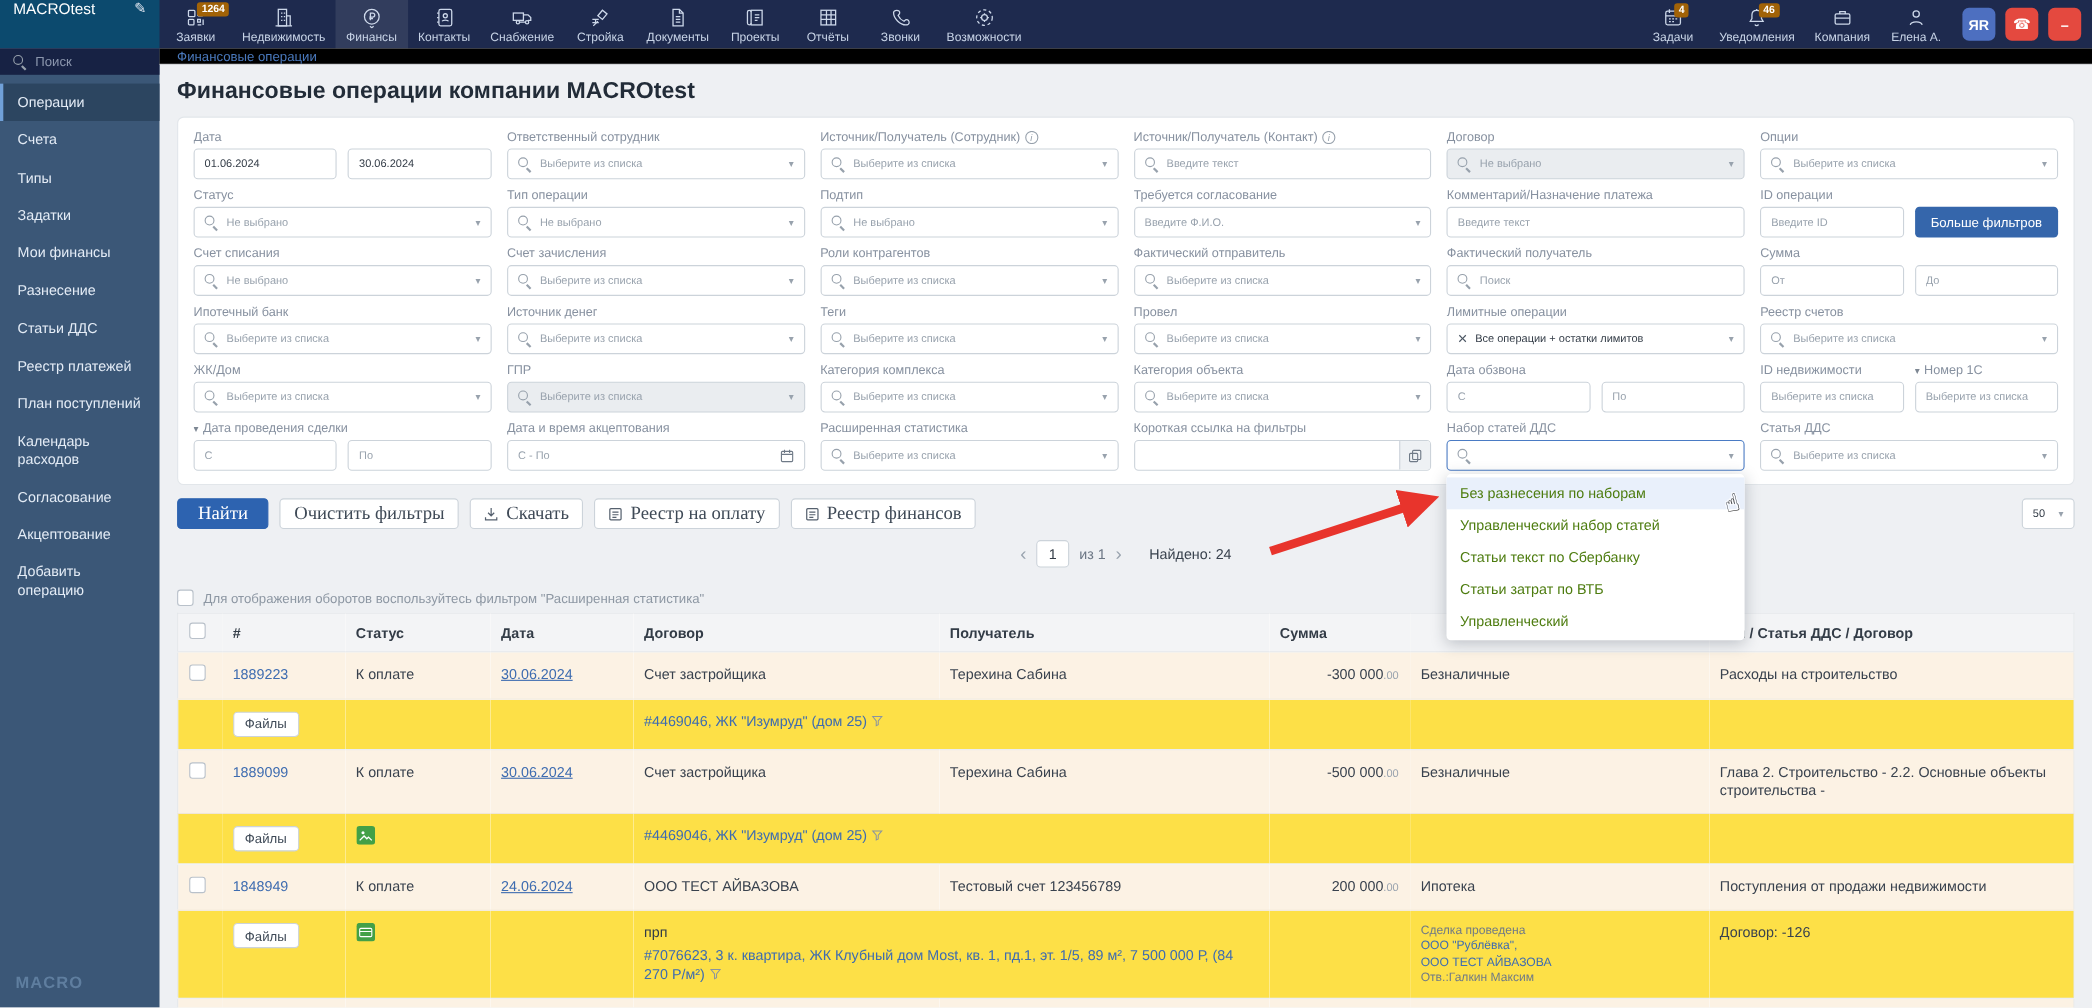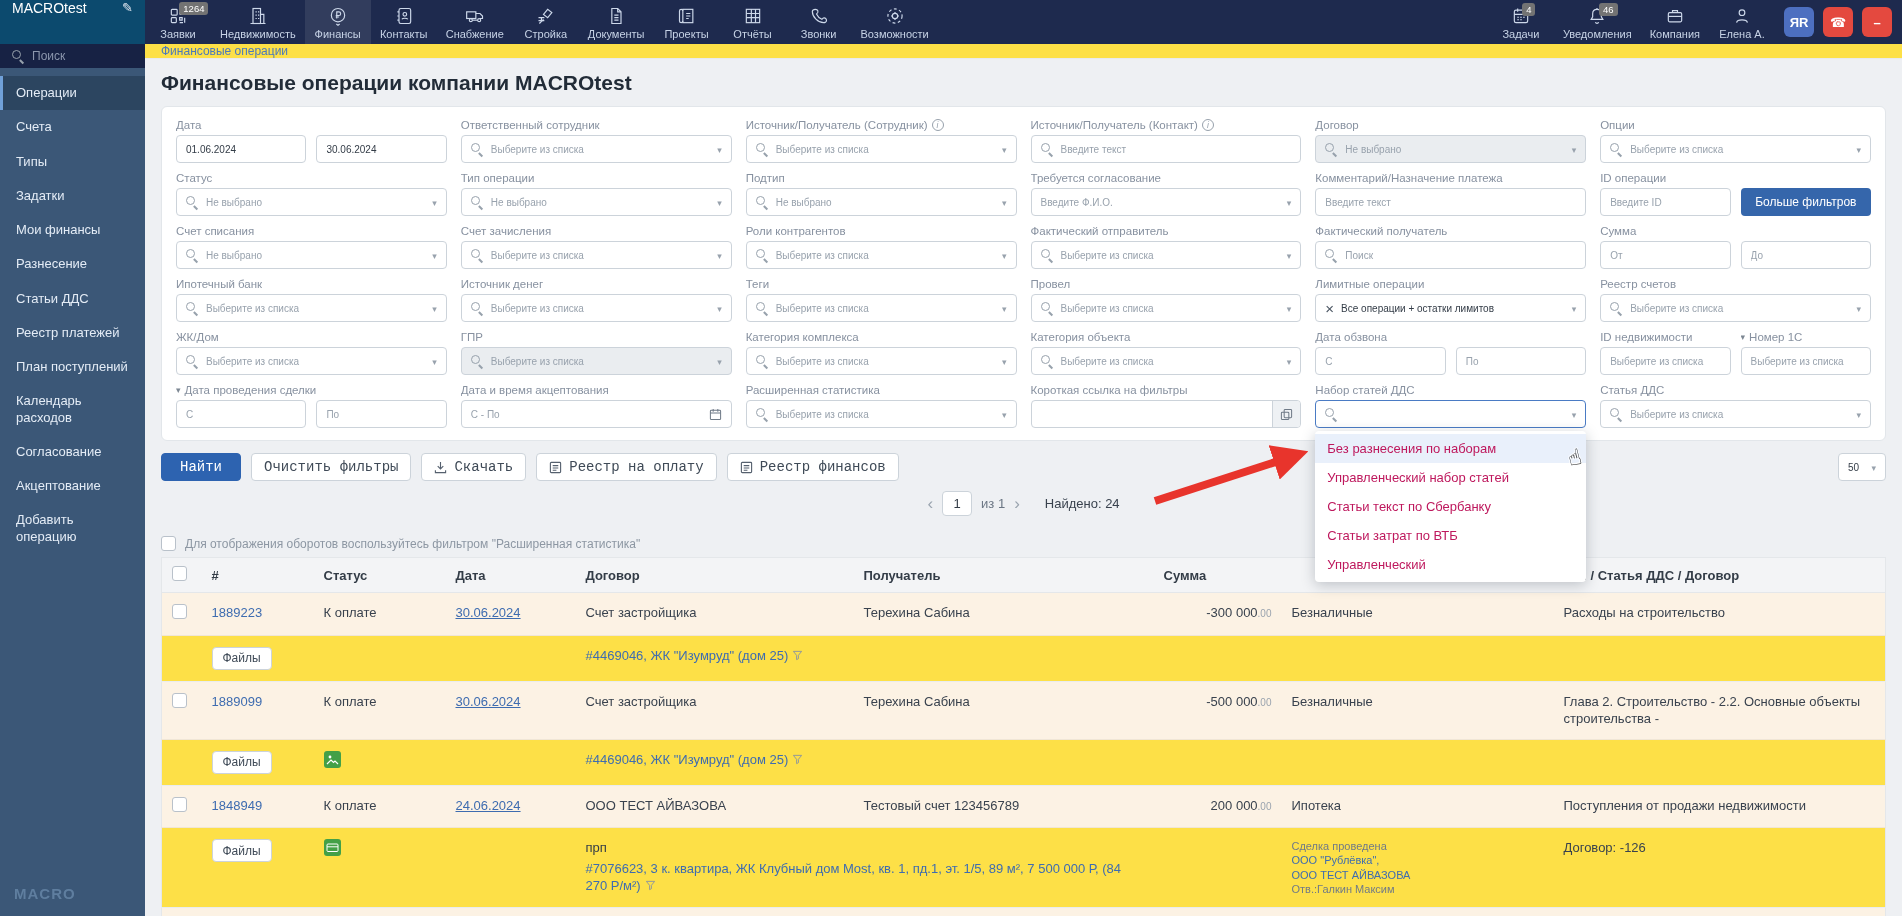--- a/index.html
+++ b/index.html
@@ -6,35 +6,35 @@
 html,body{width:1902px;height:916px;overflow:hidden}
 body{position:relative;font-family:"Liberation Sans","DejaVu Sans",sans-serif;background:#eef0f3}
 
 .topbar{height:44px;background:#1e2a4e;display:flex;align-items:stretch}
 .logo{width:145px;flex:0 0 145px;background:#0c4a6e;color:#fff;display:flex;align-items:flex-start;justify-content:space-between;padding:0 12px;font-size:14px;font-weight:normal;cursor:pointer}
 .pen{font-size:13px;color:#e7ecf5}
 .nav{display:flex}
 .mod{position:relative;min-width:66px;padding:5px 9px 3px;display:flex;flex-direction:column;align-items:center;justify-content:center;gap:2px;color:#c7d3e6;font-size:11px;cursor:pointer;white-space:nowrap}
 .mod.active{background:rgba(255,255,255,.09)}
 .nicon{width:20px;height:20px;stroke:#cdd8ea;fill:none;stroke-width:1.4}
-.nbadge{position:absolute;top:2px;left:52%;background:#737373;color:#fff;font-size:9.5px;font-weight:normal;padding:1px 4px;border-radius:3px;line-height:1.2;z-index:2}
+.nbadge{position:absolute;top:2px;left:52%;background:#a16207;color:#fff;font-size:9.5px;font-weight:bold;padding:1px 4px;border-radius:3px;line-height:1.2;z-index:2}
 .tr-group{margin-left:auto;display:flex;align-items:center;padding-right:10px}
 .sqbtn{width:30px;height:30px;border-radius:6px;margin-left:9px;display:flex;align-items:center;justify-content:center;color:#fff;font-size:13px;font-weight:bold;cursor:pointer}
 .sqbtn.blue{background:#4d6fc0}
 .sqbtn.red{background:#e4493f}
 
 .shell{display:flex;height:872px}
 .sidebar{width:145px;flex:0 0 145px;background:#3b5777;display:flex;flex-direction:column}
 .ssearch{height:24px;background:#172244;display:flex;align-items:center;gap:7px;padding:0 12px;color:#8b96ad;font-size:12px;cursor:text}
 .smenu{padding-top:8px}
 .sitem{padding:9px 14px 9px 13px;font-size:13px;color:#e4ecf6;line-height:1.25;cursor:pointer;border-left:3px solid transparent}
 .sitem.active{background:#2c4560;border-left-color:#70a0d8}
 .swm{margin-top:auto;padding:14px;color:#5f7e9f;font-size:15px;font-weight:bold;letter-spacing:1px}
 .main{flex:1;min-width:0;display:flex;flex-direction:column}
-.crumbs{height:24px;background:#fde047;border-bottom:1px solid #e8eaee;display:flex;align-items:center;padding:0 16px;font-size:12px;color:#4a79bd}
+.crumbs{height:24px;background:#000000;border-bottom:1px solid #e8eaee;display:flex;align-items:center;padding:0 16px;font-size:12px;color:#4a79bd}
 .content{padding:12px 16px 0}
 .title{font-size:21px;font-weight:bold;color:#222c38;margin-bottom:11px}
 
 .fcard{background:#fff;border:1px solid #e2e6ea;border-radius:6px;padding:12px 14px}
 .fgrid{display:grid;grid-template-columns:repeat(6,1fr);column-gap:14px;row-gap:9px}
 .flabel{font-size:11.5px;color:#8791a0;margin-bottom:4px;display:flex;align-items:center;white-space:nowrap;overflow:hidden}
 .tri::before{content:"▾";font-size:9px;color:#7d8793;margin-right:4px}
 .info{width:12px;height:12px;border:1px solid #97a1ac;border-radius:50%;margin-left:4px;display:inline-flex;align-items:center;justify-content:center;flex:0 0 auto}
 .info::after{content:"i";font-size:8.5px;color:#97a1ac;font-style:italic}
 .ctrl{height:28px;border:1px solid #ccd3da;border-radius:4px;background:#fff;display:flex;align-items:center;gap:7px;padding:0 9px;font-size:10px;color:#98a2ad;position:relative;overflow:hidden;cursor:pointer}
@@ -51,21 +51,21 @@
 .xicon::before{content:"×";font-size:15px}
 .duo{display:flex;gap:10px}
 .duo>.ctrl{flex:1;min-width:0}
 .pair{display:flex;gap:10px}
 .pair>div{flex:1;min-width:0}
 .copybox{margin-left:auto;margin-right:-9px;width:28px;align-self:stretch;background:#eef1f4;border-left:1px solid #ccd3da;display:flex;align-items:center;justify-content:center;flex:0 0 auto}
 .cico{width:13px;height:13px;stroke:#6f7a87;fill:none;stroke-width:1.1}
 .morebtn{height:28px;background:#3566ab;color:#fff;border:none;border-radius:4px;font-size:12px;padding:0 10px;flex:1;cursor:pointer;font-family:inherit;white-space:nowrap}
 
 .arow{display:flex;align-items:center;gap:10px;margin-top:12px}
-.btn{height:28px;border:1px solid #ccd3da;background:#fff;border-radius:4px;color:#3f4a57;font-size:14px;padding:0 12px;display:flex;align-items:center;gap:7px;cursor:pointer;font-family:Liberation Mono, monospace}
+.btn{height:28px;border:1px solid #ccd3da;background:#fff;border-radius:4px;color:#3f4a57;font-size:17px;padding:0 12px;display:flex;align-items:center;gap:7px;cursor:pointer;font-family:Liberation Serif, serif}
 .btn.primary{background:#2d63b0;border-color:#2d63b0;color:#fff;padding:0 18px}
 .bico{width:13px;height:13px;stroke:#55606e;fill:none;stroke-width:1.2}
 .pgsize{margin-left:auto;width:48px;flex:0 0 48px}
 .pgn{display:flex;align-items:center;justify-content:center;gap:9px;margin-top:10px;font-size:13px;color:#6b7684}
 .pgarrow{font-size:17px;color:#9aa4af;cursor:pointer;line-height:1}
 .pagebox{width:30px;height:25px;border:1px solid #ccd3da;border-radius:4px;background:#fff;display:flex;align-items:center;justify-content:center;color:#333c47;cursor:text}
 .found{margin-left:16px;color:#39424e}
 .hintrow{display:flex;align-items:center;gap:9px;margin:20px 0 6px;font-size:12px;color:#8d97a3}
 .cb{display:inline-block;width:15px;height:15px;border:1px solid #b9c1ca;border-radius:3px;background:#fff;flex:0 0 auto;cursor:pointer}
 
@@ -81,21 +81,21 @@
 .files{height:23px;border:1px solid #ccd3da;background:#fff;border-radius:4px;font-size:12px;color:#3f4a57;padding:0 10px;cursor:pointer;font-family:inherit}
 .gico{width:17px;height:17px;display:block;cursor:pointer}
 .funnel{width:11px;height:11px;stroke:#8a94a0;fill:none;stroke-width:1;margin-left:4px;vertical-align:-1px;cursor:pointer}
 .note{color:#333c47;margin-bottom:3px}
 .dealb{font-size:11px;line-height:1.3}
 .dealb .g{color:#707a86}
 .dealb .l{color:#3e6cb0;cursor:pointer;display:block}
 
 .ffdds{position:relative}
 .ddspanel{position:absolute;top:calc(100% + 3px);left:0;right:0;background:#fff;border-radius:4px;box-shadow:0 3px 14px rgba(31,45,61,.25);padding:3px 0;z-index:60}
-.ddsopt{padding:7px 12px;font-size:13px;color:#be185d;cursor:pointer;white-space:nowrap;overflow:hidden}
+.ddsopt{padding:7px 12px;font-size:13px;color:#4d7c0f;cursor:pointer;white-space:nowrap;overflow:hidden}
 .ddsopt.hl{background:#e9f0fb}
 .redarrow{position:absolute;left:-168px;top:-4px;width:172px;height:82px;z-index:70;pointer-events:none}
 .cursorp{position:absolute;right:5px;top:14px;font-size:22px;color:#111;z-index:71;transform:rotate(-14deg);text-shadow:-1px -1px 0 #fff,1px -1px 0 #fff,-1px 1px 0 #fff,1px 1px 0 #fff;pointer-events:none}
 </style>
 </head>
 <body>
 
 <div class="topbar">
   <div class="logo">
     <span>MACROtest</span>

